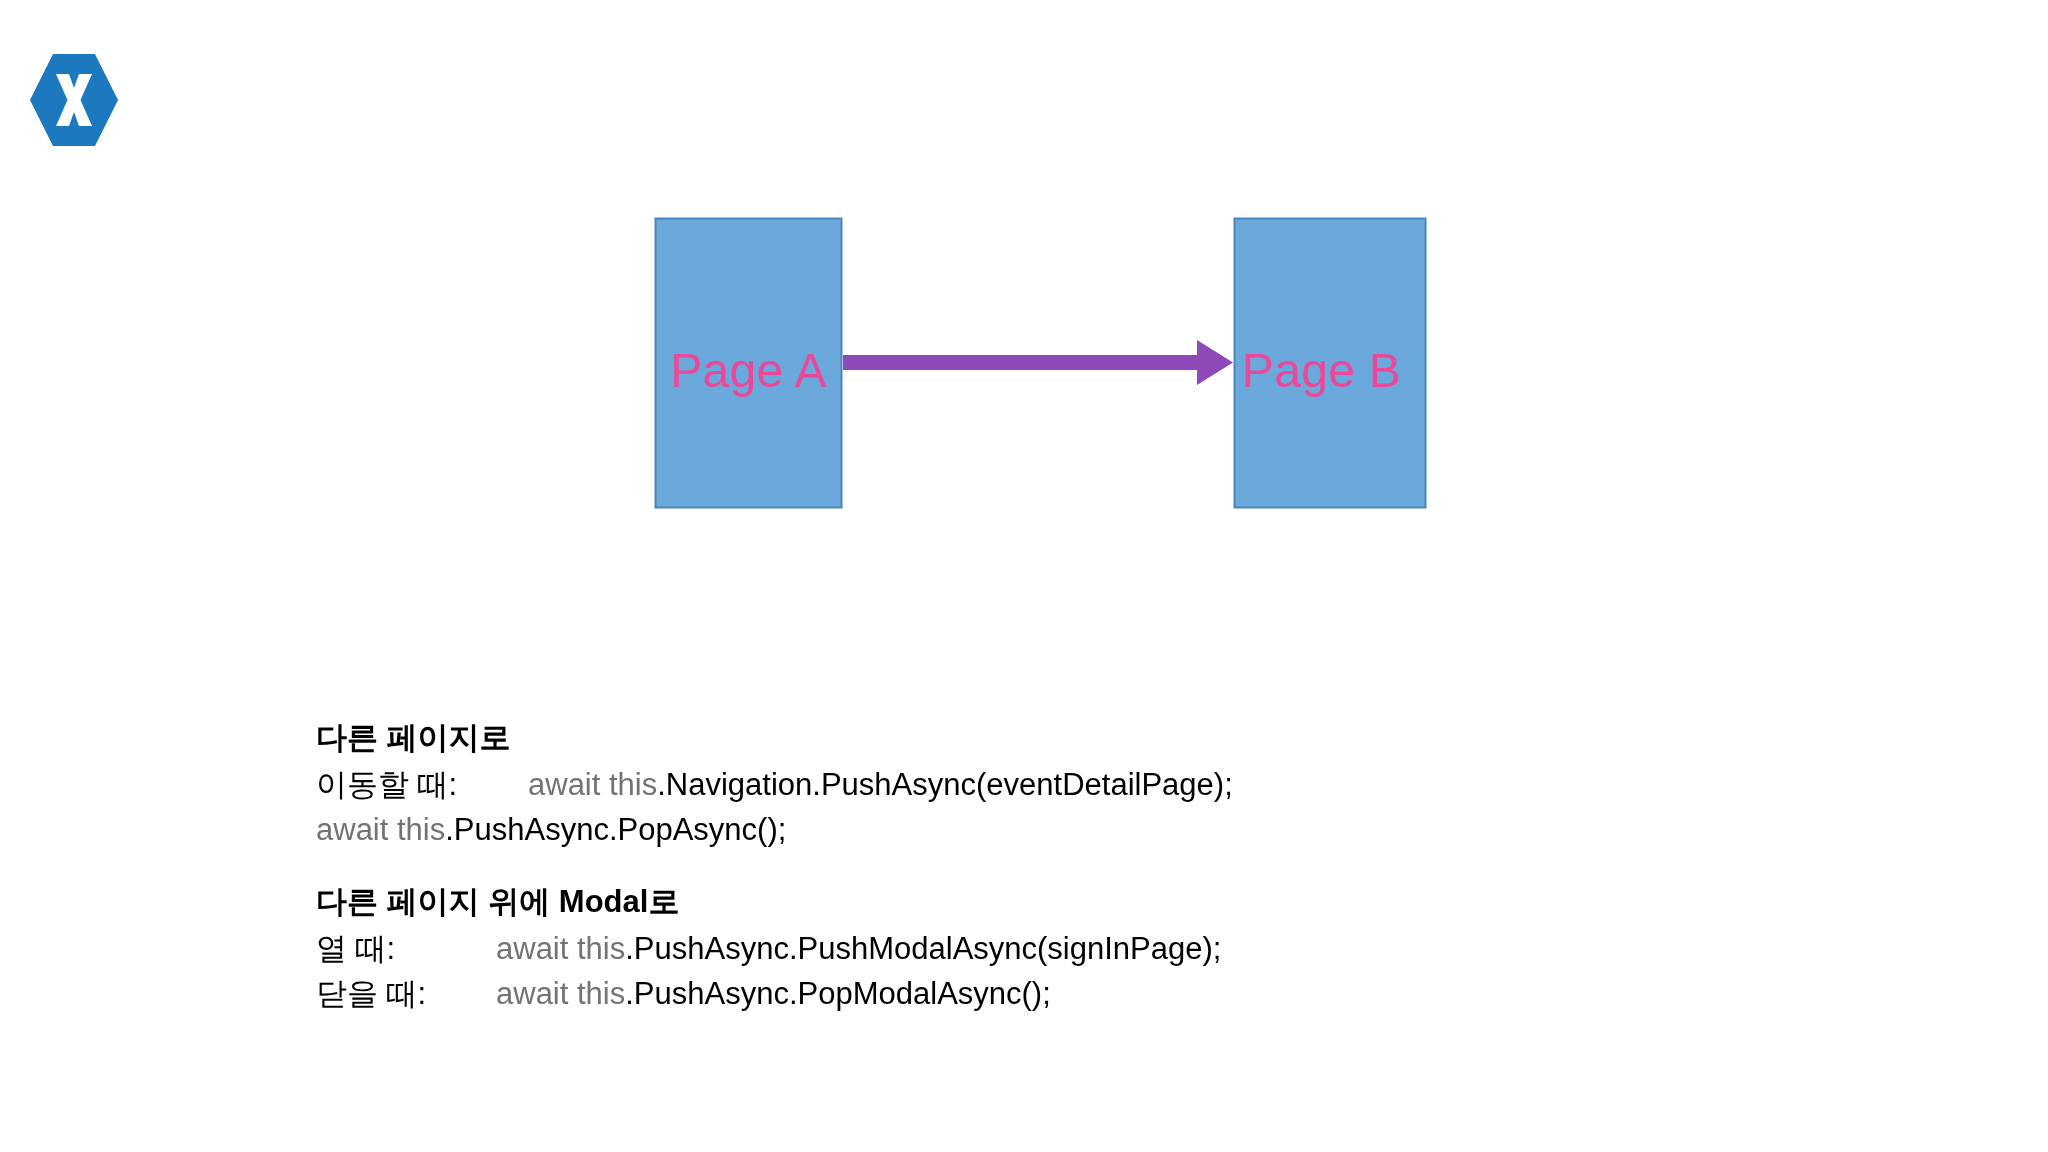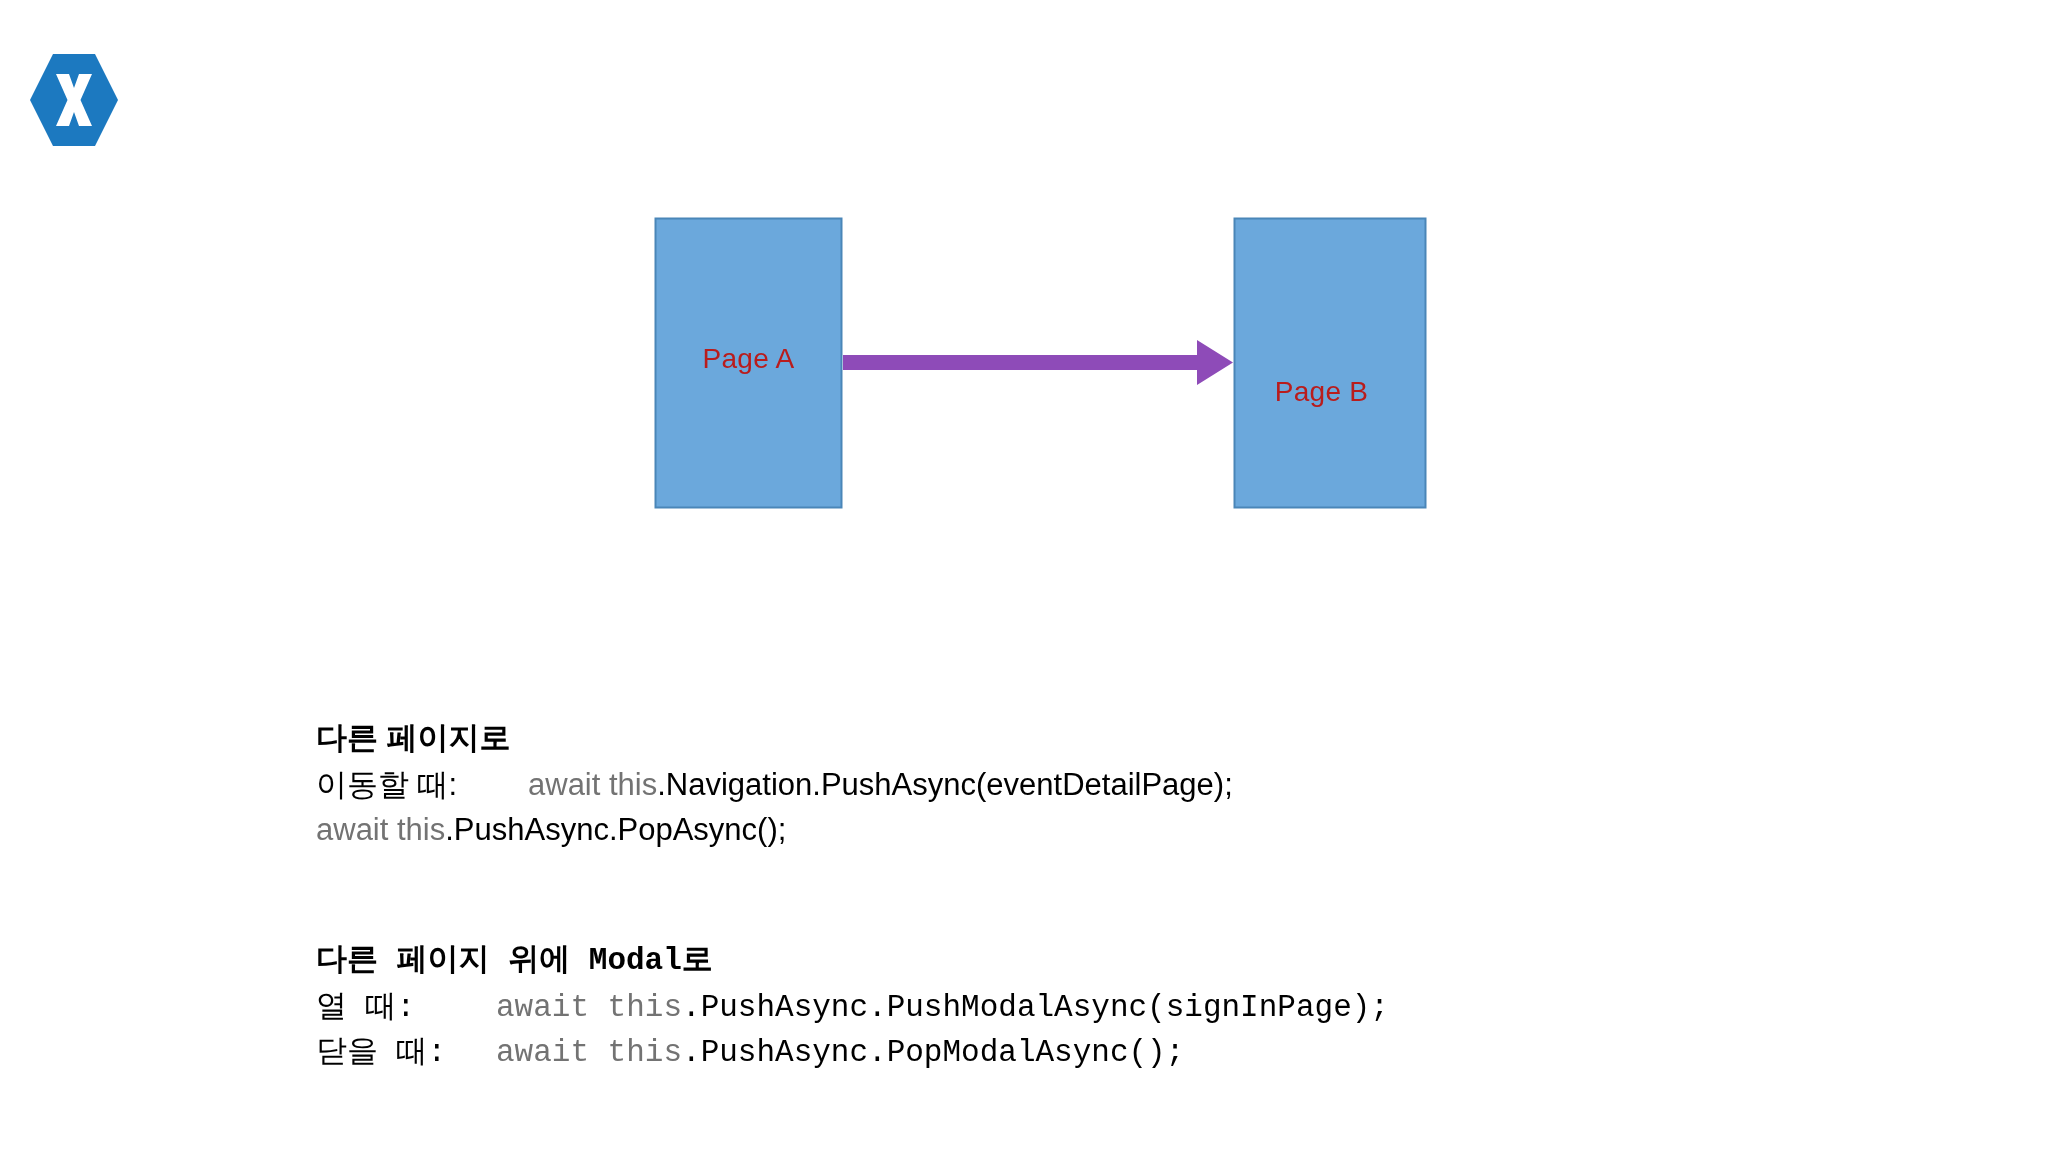--- a/index.html
+++ b/index.html
@@ -32,47 +32,46 @@
     left: 0;
     top: 0;
     width: 2048px;
     height: 1152px;
     pointer-events: none;
   }
   #diagram svg { display: block; width: 2048px; height: 1152px; }
 
   .page-box-label {
     position: absolute;
-    color: #b91c1c;
-    font-size: 28px;
+    color: #ec4899;
+    font-size: 48px;
     font-weight: 400;
     letter-spacing: 0.3px;
     white-space: nowrap;
   }
   #page-a-label {
     left: 655px;
     top: 343px;
     width: 187px;
     text-align: center;
   }
   #page-b-label {
     left: 1234px;
     top: 343px;
     width: 175px;
     text-align: center;
-    margin-top: 33px;
   }
 
   
   .text-block {
     position: absolute;
     left: 316px;
   }
   #block-push { top: 694px; margin-top: 21px; }
-  #block-modal { top: 938px; font-family: Liberation Mono, monospace; }
+  #block-modal { top: 879px; }
 
   .block-heading {
     font-size: 31px;
     font-weight: bold;
     color: #000000;
     line-height: 46px;
     white-space: nowrap;
     margin: 0 0 1px 0;
   }
 

